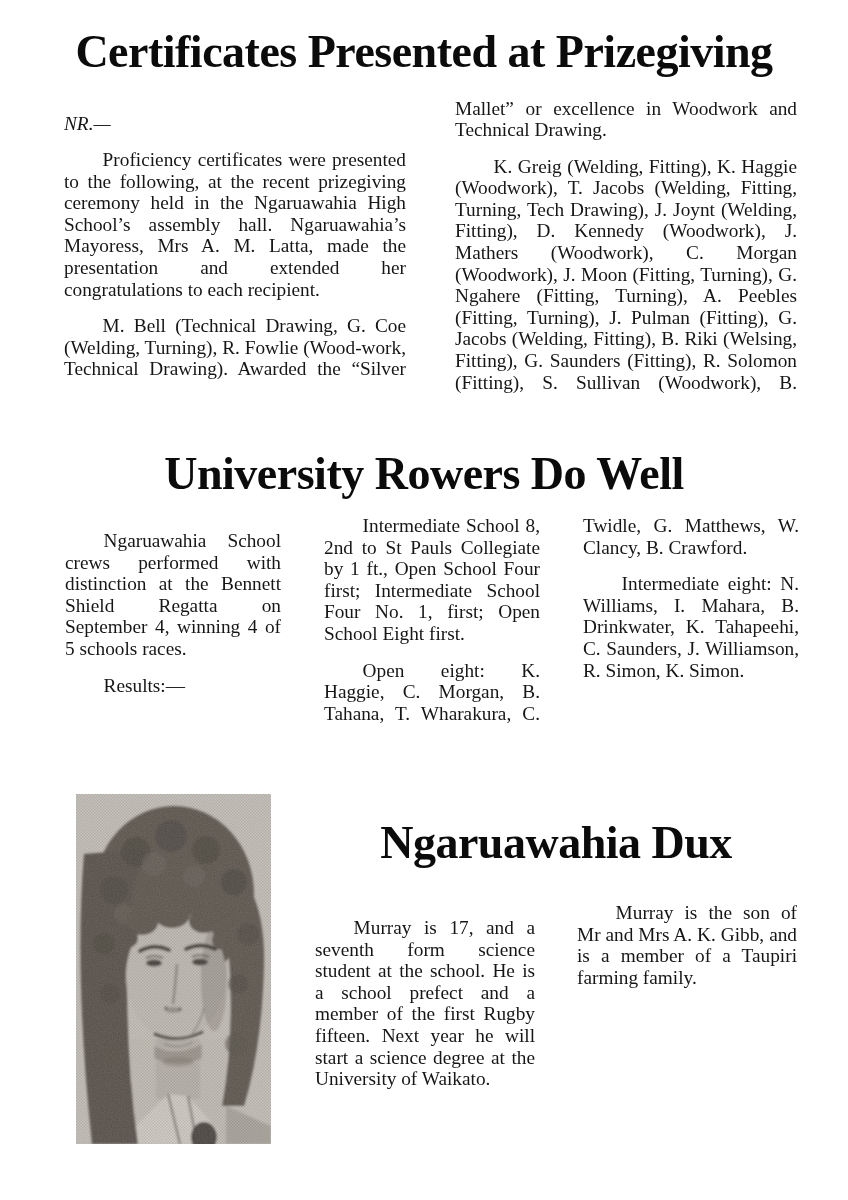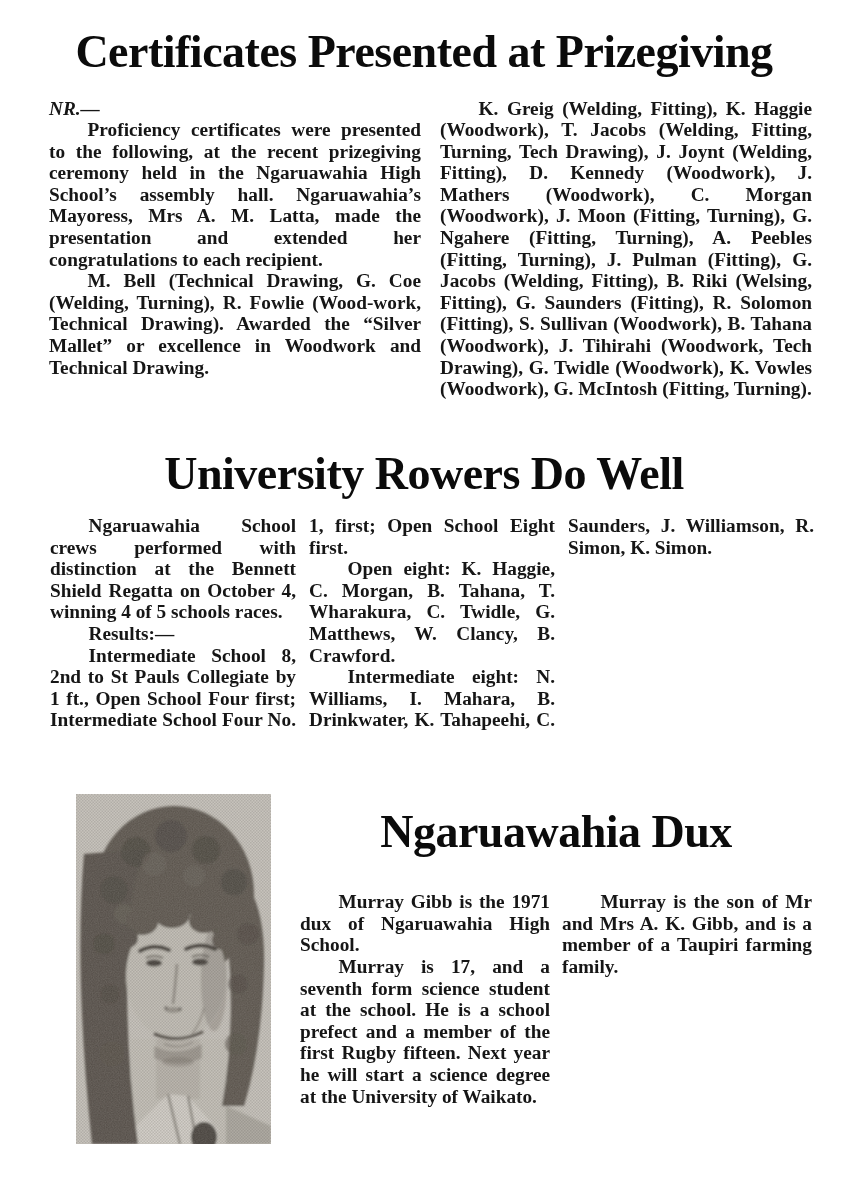--- a/index.html
+++ b/index.html
@@ -14,35 +14,35 @@
     color:#161616;
   }
   h1.headline {
     margin:0; padding:0;
     font-size:46px; line-height:1.12;
     font-weight:bold; text-align:center;
     color:#0b0b0b;
     letter-spacing:-0.5px;
     font-family:"Liberation Serif","DejaVu Serif",serif;
   }
-  p { margin:0; padding:0; text-align:justify; hyphens:none;font-weight:bold; }
+  p { margin:15px; padding:0; text-align:justify; hyphens:none; }
   .ind { text-indent:2em; }
   .it { font-style:italic; }
 
   #a1 h1 { margin-top:26px; }
   .a1cols {
     margin:20px 18px 0 31px; height:306px;
     column-count:2; column-gap:19px; column-fill:auto;
   }
   #a2 h1 { margin-top:44px; }
   .a2cols {
     margin:16px 16px 0 32px; height:220px;
     column-count:3; column-gap:13px; column-fill:auto;
   }
-  .dux-row { margin:58px 18px 0 31px; display:flex; align-items:center; }
+  .dux-row { margin:58px 18px 0 31px; display:flex; align-items:flex-end; }
   figure.photo {
     flex:none; margin:1px 0 0 27px; padding:0;
     width:195px; height:350px;
   }
   figure.photo svg { display:block; width:195px; height:350px; }
   .dux-right { width:545px; margin-left:29px; }
   .dux-right h1 { margin-top:2px; }
   .duxcols {
     margin-top:34px; height:242px;
     column-count:2; column-gap:12px; column-fill:auto;
@@ -59,21 +59,21 @@
       <p class="it">NR.—</p>
       <p class="ind">Proficiency certificates were presented to the following, at the recent prizegiving ceremony held in the Ngaruawahia High School’s assembly hall. Ngaruawahia’s Mayoress, Mrs A. M. Latta, made the presentation and extended her congratulations to each recipient.</p>
       <p class="ind">M. Bell (Technical Drawing, G. Coe (Welding, Turning), R. Fowlie (Wood-work, Technical Drawing). Awarded the “Silver Mallet” or excellence in Woodwork and Technical Drawing.</p>
       <p class="ind">K. Greig (Welding, Fitting), K. Haggie (Woodwork), T. Jacobs (Welding, Fitting, Turning, Tech Drawing), J. Joynt (Welding, Fitting), D. Kennedy (Woodwork), J. Mathers (Woodwork), C. Morgan (Woodwork), J. Moon (Fitting, Turning), G. Ngahere (Fitting, Turning), A. Peebles (Fitting, Turning), J. Pulman (Fitting), G. Jacobs (Welding, Fitting), B. Riki (Welsing, Fitting), G. Saunders (Fitting), R. Solomon (Fitting), S. Sullivan (Woodwork), B. Tahana (Woodwork), J. Tihirahi (Woodwork, Tech Drawing), G. Twidle (Woodwork), K. Vowles (Woodwork), G. McIntosh (Fitting, Turning).</p>
     </div>
   </article>
 
   <article id="a2">
     <h1 class="headline">University Rowers Do Well</h1>
     <div class="a2cols">
-      <p class="ind">Ngaruawahia School crews performed with distinction at the Bennett Shield Regatta on October 4, winning 4 of 5 schools races.</p>
+      <p class="ind">Ngaruawahia School crews performed with distinction at the Bennett Shield Regatta on September 4, winning 4 of 5 schools races.</p>
       <p class="ind">Results:—</p>
       <p class="ind">Intermediate School 8, 2nd to St Pauls Collegiate by 1 ft., Open School Four first; Intermediate School Four No. 1, first; Open School Eight first.</p>
       <p class="ind">Open eight: K. Haggie, C. Morgan, B. Tahana, T. Wharakura, C. Twidle, G. Matthews, W. Clancy, B. Crawford.</p>
       <p class="ind">Intermediate eight: N. Williams, I. Mahara, B. Drinkwater, K. Tahapeehi, C. Saunders, J. Williamson, R. Simon, K. Simon.</p>
     </div>
   </article>
 
   <article>
     <div class="dux-row">
 
@@ -163,21 +163,20 @@
 
           <rect width="195" height="350" fill="url(#halftone)" opacity="0.17"></rect>
 
           <rect width="195" height="350" filter="url(#grain)" opacity="0.5"></rect>
         </svg>
       </figure>
 
       <div class="dux-right">
         <h1 class="headline">Ngaruawahia Dux</h1>
         <div class="duxcols">
-          <p class="ind"><strong>Murray Gibb</strong><span> is the 1971 dux of Ngaruawahia High School.</span></p>
           <p class="ind">Murray is 17, and a seventh form science student at the school. He is a school prefect and a member of the first Rugby fifteen. Next year he will start a science degree at the University of Waikato.</p>
           <p class="ind">Murray is the son of Mr and Mrs A. K. Gibb, and is a member of a Taupiri farming family.</p>
         </div>
       </div>
 
     </div>
   </article>
 
 </div>
 

